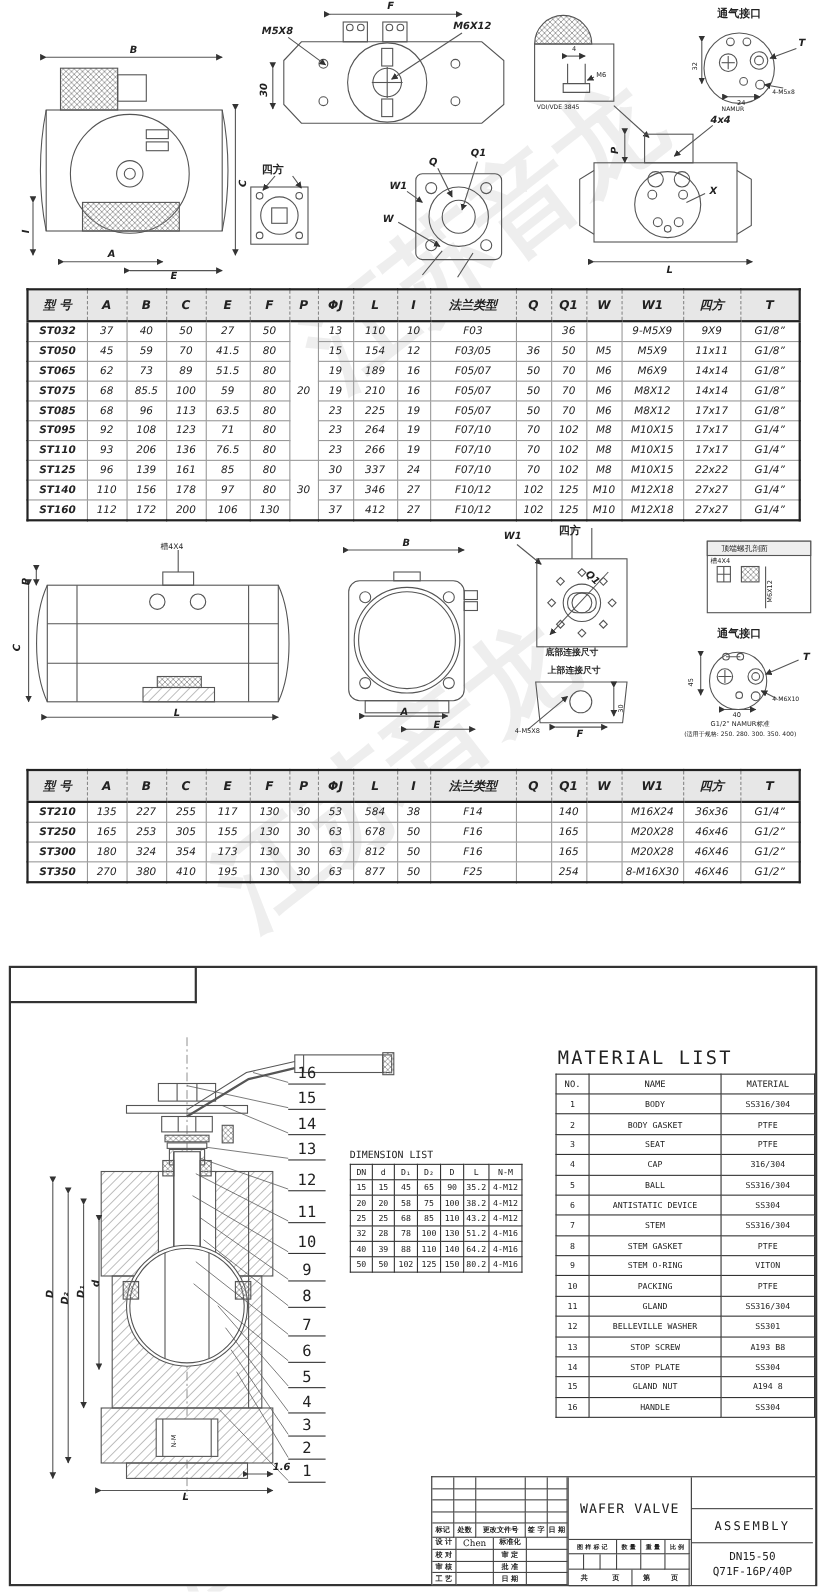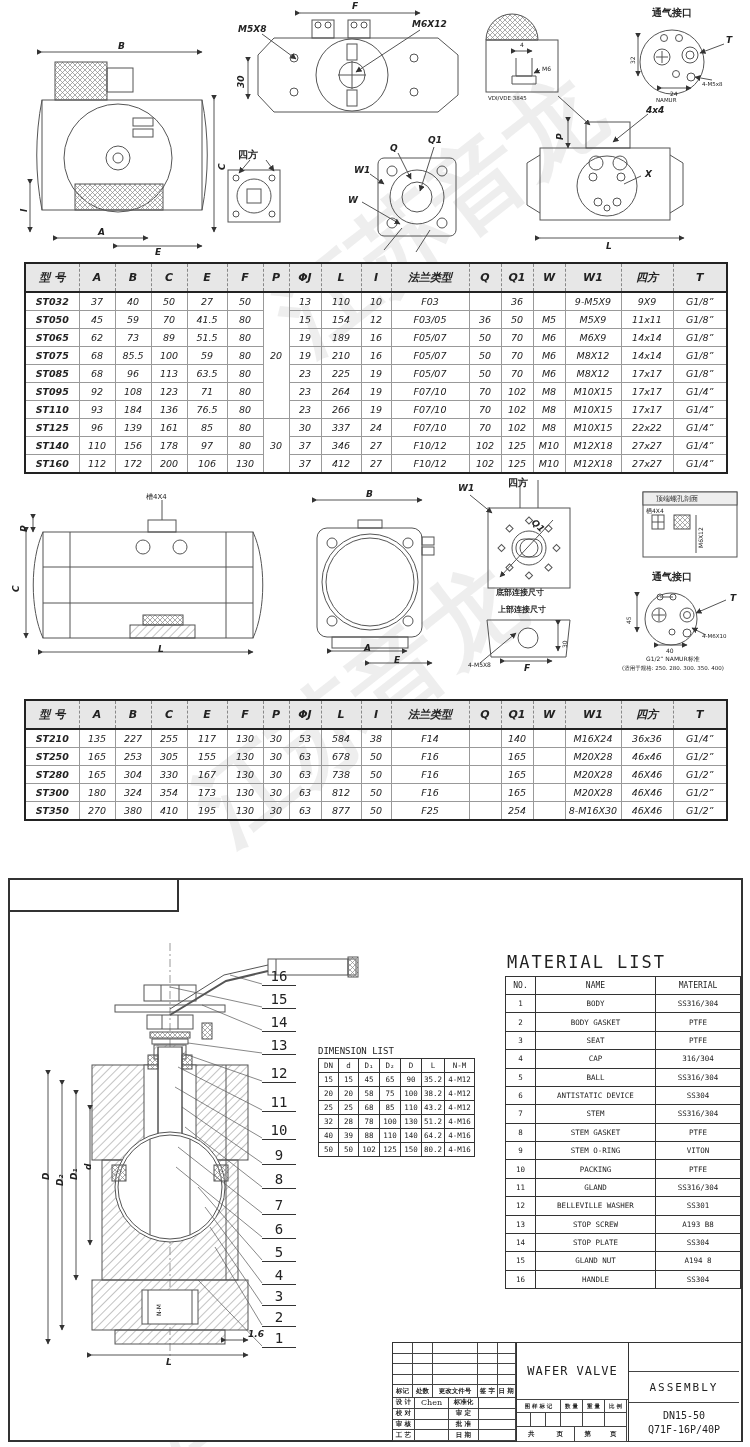--- a/index.html
+++ b/index.html
@@ -362,21 +362,21 @@
             <td>70</td>
             <td>102</td>
             <td>M8</td>
             <td>M10X15</td>
             <td>17x17</td>
             <td>G1/4”</td>
           </tr>
           <tr>
             <td>ST110</td>
             <td>93</td>
-            <td>184</td>
+            <td>206</td>
             <td>136</td>
             <td>76.5</td>
             <td>80</td>
             <td>23</td>
             <td>266</td>
             <td>19</td>
             <td>F07/10</td>
             <td>70</td>
             <td>102</td>
             <td>M8</td>
@@ -626,39 +626,20 @@
             <td>30</td>
             <td>63</td>
             <td>678</td>
             <td>50</td>
             <td>F16</td>
             <td></td>
             <td>165</td>
             <td></td>
             <td>M20X28</td>
             <td>46x46</td>
-            <td>G1/2”</td>
-          </tr>
-          <tr>
-            <td>ST280</td>
-            <td>165</td>
-            <td>304</td>
-            <td>330</td>
-            <td>167</td>
-            <td>130</td>
-            <td>30</td>
-            <td>63</td>
-            <td>738</td>
-            <td>50</td>
-            <td>F16</td>
-            <td></td>
-            <td>165</td>
-            <td></td>
-            <td>M20X28</td>
-            <td>46X46</td>
             <td>G1/2”</td>
           </tr>
           <tr>
             <td>ST300</td>
             <td>180</td>
             <td>324</td>
             <td>354</td>
             <td>173</td>
             <td>130</td>
             <td>30</td>

